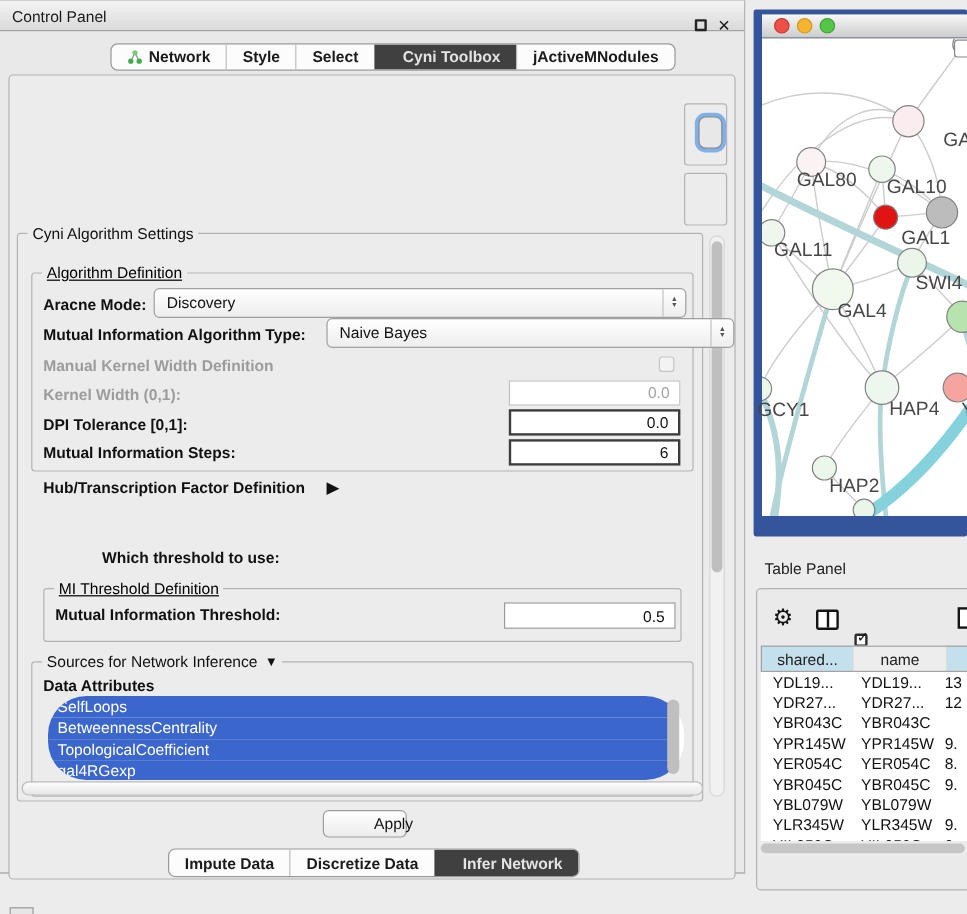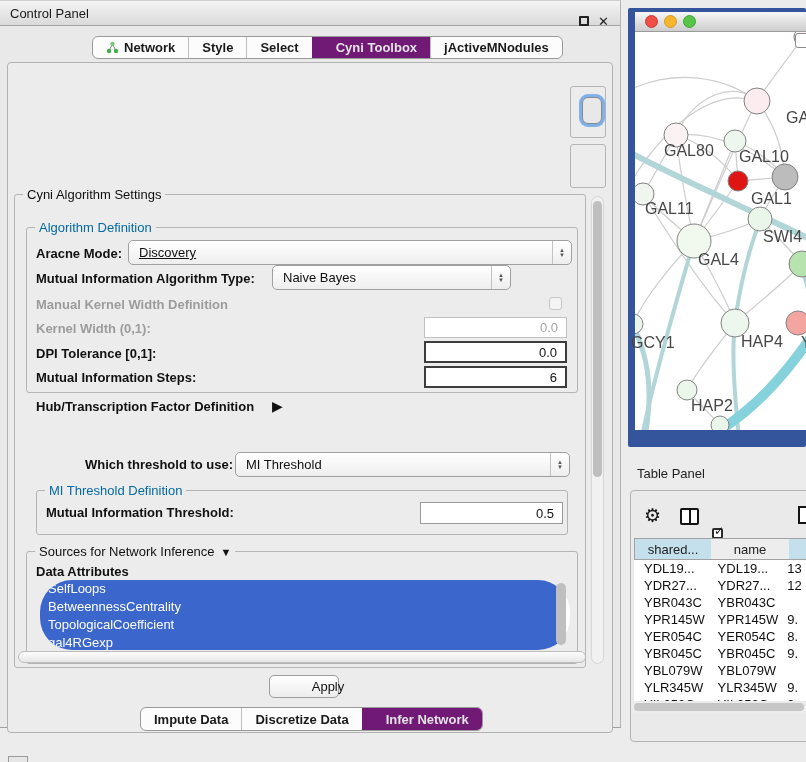--- a/index.html
+++ b/index.html
@@ -9,25 +9,25 @@
   
   .cp{background:#e9e9e9;border-right:1px solid #b5b5b5;border-bottom:1px solid #9f9f9f;border-top:1px solid #cfcfcf;}
   .titlebar{background:linear-gradient(#f4f4f4,#dadada);border-bottom:1px solid #a5a5a5;display:flex;align-items:center;}
   .titlebar .t{font-size:13px;color:#1a1a1a;padding-left:10px;}
   .winbtn{font-size:13px;font-weight:bold;color:#222;line-height:13px;}
   .sq{width:10px;height:10px;border:2px solid #222;border-radius:1px;}
   
   .tabbar{display:flex;border:1px solid #9a9a9a;border-radius:6px;background:#fcfcfc;overflow:hidden;height:23px;text-align:right;}
   .tab{display:flex;align-items:center;gap:5px;padding:0 13px;font-size:13px;font-weight:bold;color:#1a1a1a;border-left:1px solid #bdbdbd;}
   .tab:first-child{border-left:none;}
-  .tab.sel{background:#701a75;color:#e3e3e3;border-left:none;padding-left:24px;}
+  .tab.sel{background:#404040;color:#e3e3e3;border-left:none;padding-left:24px;}
   
   .grp{border:1px solid #b4b4b4;border-radius:3px;}
   .grp .legend{position:absolute;top:-8px;left:8px;background:#ececec;padding:0 4px;font-size:13px;color:#111;white-space:nowrap;}
-  .legend.blue{color:#0369a1;}
+  .legend.blue{color:#000000;text-decoration:underline;}
   .legend.green{color:#2ed52e;}
   
   .lbl{font-size:13px;font-weight:bold;color:#111;white-space:nowrap;}
   .lbl.dis{color:#9c9c9c;}
   .combo{height:25px;background:linear-gradient(#ffffff,#eeeeee);border:1px solid #a0a0a0;border-radius:5px;
     display:flex;align-items:center;padding-left:10px;font-size:13px;position:absolute;}
   .stepper{position:absolute;right:0;top:0;bottom:0;width:18px;border-left:1px solid #c2c2c2;
     display:flex;flex-direction:column;align-items:center;justify-content:center;color:#555;font-size:6px;line-height:5px;}
   .field{background:#fff;display:flex;align-items:center;justify-content:flex-end;padding-right:8px;font-size:13px;position:absolute;}
   .field.strong{border:2px solid #3d3d3d;}
@@ -117,29 +117,29 @@
   </div>
 
   <div class="a vtrack" style="left:591px;top:196px;width:13px;height:468px;">
     <div class="a vthumb" style="left:1px;top:4px;width:9px;height:276px;"></div>
   </div>
 
   <div class="a grp" style="left:26px;top:227px;width:552px;height:166px;">
     <span class="legend blue">Algorithm Definition</span>
   </div>
   <span class="a lbl" style="left:36px;top:246px;">Aracne Mode:</span>
-  <div class="a combo" style="left:128px;top:240px;width:444px;text-decoration:underline;">
+  <div class="a combo" style="left:128px;top:240px;width:444px;">
     <span>Discovery</span>
     <span class="stepper">
         <span>▲</span>
         <span>▼</span>
       </span>
   </div>
   <span class="a lbl" style="left:36px;top:271px;">Mutual Information Algorithm Type:</span>
-  <div class="a combo" style="left:272px;top:265px;width:239px;">
+  <div class="a combo" style="left:272px;top:265px;width:340px;">
     <span>Naive Bayes</span>
     <span class="stepper">
         <span>▲</span>
         <span>▼</span>
       </span>
   </div>
   <span class="a lbl dis" style="left:36px;top:297px;">Manual Kernel Width Definition</span>
   <div class="a chk" style="left:549px;top:297px;"></div>
   <span class="a lbl dis" style="left:36px;top:321px;">Kernel Width (0,1):</span>
   <div class="a field dis" style="left:424px;top:317px;width:143px;height:21px;">
@@ -151,27 +151,20 @@
   </div>
   <span class="a lbl" style="left:36px;top:370px;">Mutual Information Steps:</span>
   <div class="a field strong" style="left:424px;top:366px;width:143px;height:22px;">
     <span>6</span>
   </div>
 
   <span class="a lbl" style="left:36px;top:399px;">Hub/Transcription Factor Definition</span>
   <span class="a" style="left:272px;top:398px;font-size:14px;color:#111;">▶</span>
 
   <span class="a lbl" style="left:85px;top:457px;">Which threshold to use:</span>
-  <div class="a combo" style="left:235px;top:452px;width:335px;">
-    <span>MI Threshold</span>
-    <span class="stepper">
-        <span>▲</span>
-        <span>▼</span>
-      </span>
-  </div>
   <div class="a grp" style="left:36px;top:490px;width:532px;height:45px;">
     <span class="legend blue">MI Threshold Definition</span>
   </div>
   <span class="a lbl" style="left:46px;top:505px;">Mutual Information Threshold:</span>
   <div class="a field normal" style="left:420px;top:502px;width:143px;height:22px;padding-left:12px;">
     <span>0.5</span>
   </div>
 
   <div class="a grp" style="left:26px;top:551px;width:552px;height:113px;">
     <span class="legend" style="display:flex;gap:6px;align-items:center;">

